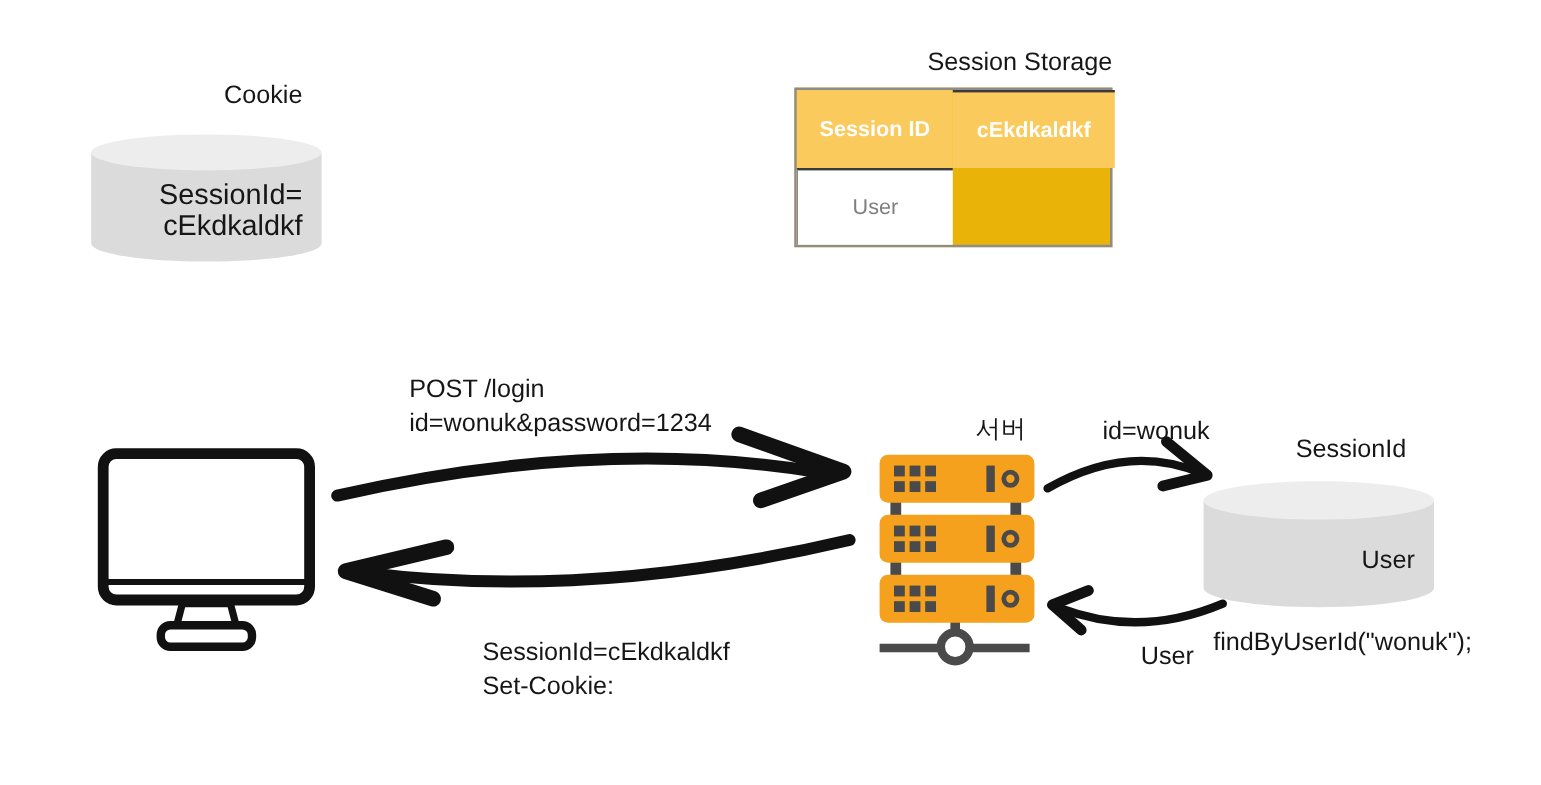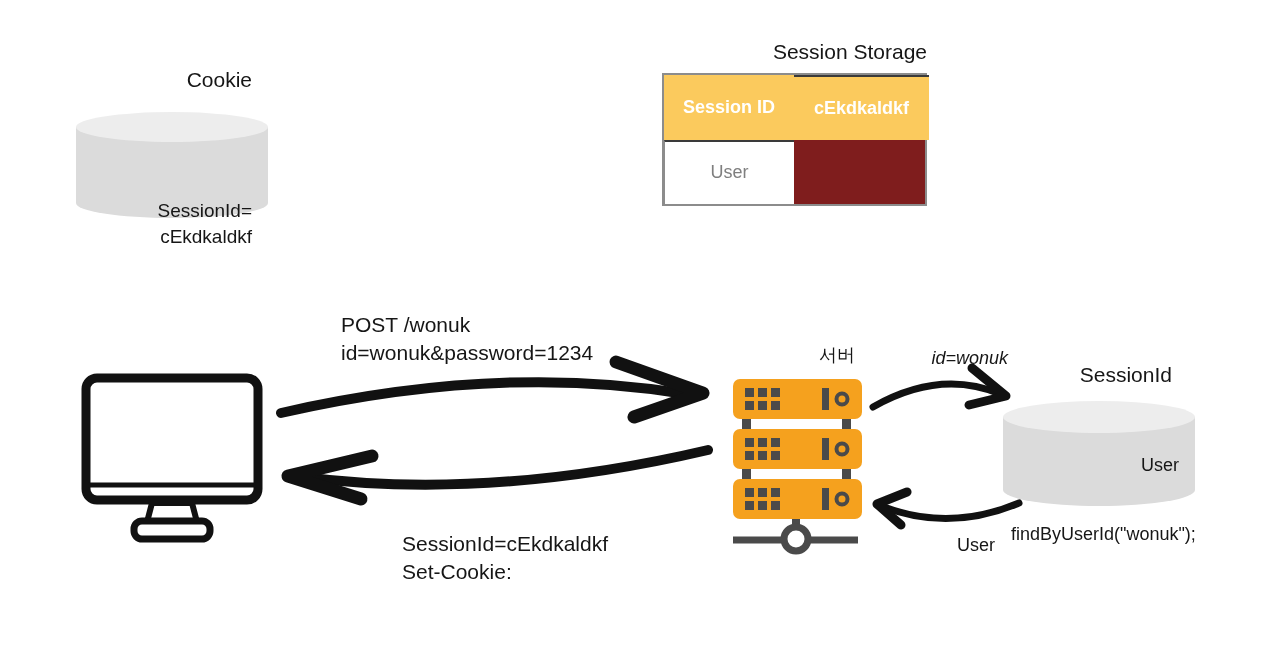--- a/index.html
+++ b/index.html
@@ -8,35 +8,35 @@
     width:1284px;height:654px;
     background:#ffffff;
     overflow:hidden;
     font-family:"Liberation Sans","DejaVu Sans",sans-serif;
     color:var(--ink,#161616);
   }
   svg.layer{position:absolute;left:0;top:0;z-index:0;}
   .t{position:absolute;z-index:2;white-space:nowrap;}
   .center{text-align:right;}
   .title{font-size:21px;}
-  .label{font-size:18px;}
+  .label{font-size:21px;}
   .msg{font-size:21px;line-height:28px;}
   .msg span{display:block;}
-  .cyl-text{font-size:19px;line-height:26px;margin-top:48px;}
+  .cyl-text{font-size:24px;line-height:26px;}
   .cyl-text span{display:block;}
   
   .ss-table{
     position:absolute;left:662px;top:73px;z-index:2;
     width:265px;height:133px;
     display:grid;
     grid-template-columns:130px 135px;
     grid-template-rows:1fr 1fr;
     border:2px solid var(--table-border,#8c8c8c);
     box-sizing:border-box;
-    background:#7f1d1d;
+    background:#eab308;
   }
   .ss-cell{
     display:flex;align-items:center;justify-content:center;
     font-size:18px;
     box-sizing:border-box;
   }
   .ss-key{
     background:var(--highlight-yellow,#FBCA5D);
     color:#ffffff;
     font-weight:bold;
@@ -149,30 +149,30 @@
   <div class="ss-table">
     <div class="ss-cell ss-key">Session ID</div>
     <div class="ss-cell ss-key row2">cEkdkaldkf</div>
     <div class="ss-cell ss-val row2">User</div>
   </div>
 
 
   <div class="t label center" style="left:735px;top:343px;width:120px;">서버</div>
 
   <div class="t msg" style="left:341px;top:311px;">
-    <span>POST /wonuk</span>
+    <span>POST /login</span>
     <span>id=wonuk&amp;password=1234</span>
   </div>
 
   <div class="t msg" style="left:402px;top:530px;">
     <span>SessionId=cEkdkaldkf</span>
     <span>Set-Cookie:</span>
   </div>
 
-  <div class="t label center" style="left:868px;top:348px;width:140px;font-style:italic;">id=wonuk</div>
+  <div class="t label center" style="left:868px;top:348px;width:140px;">id=wonuk</div>
 
   <div class="t title center" style="left:1026px;top:363px;width:146px;">SessionId</div>
   <div class="t label center" style="left:1019px;top:455px;width:160px;">User</div>
   <div class="t label" style="left:1011px;top:524px;">findByUserId("wonuk");</div>
 
   <div class="t label center" style="left:895px;top:535px;width:100px;">User</div>
 
 </div>
 
 </body></html>

